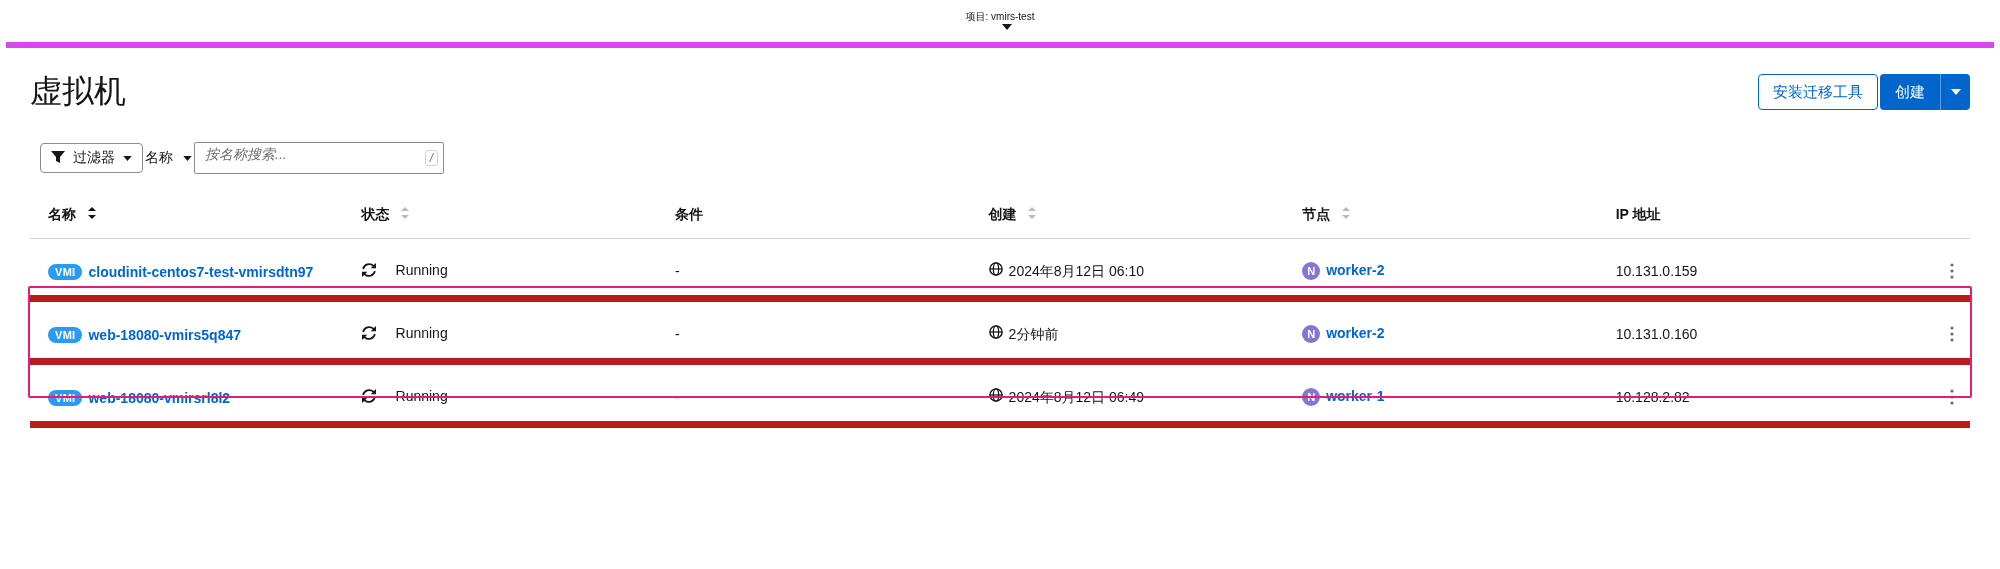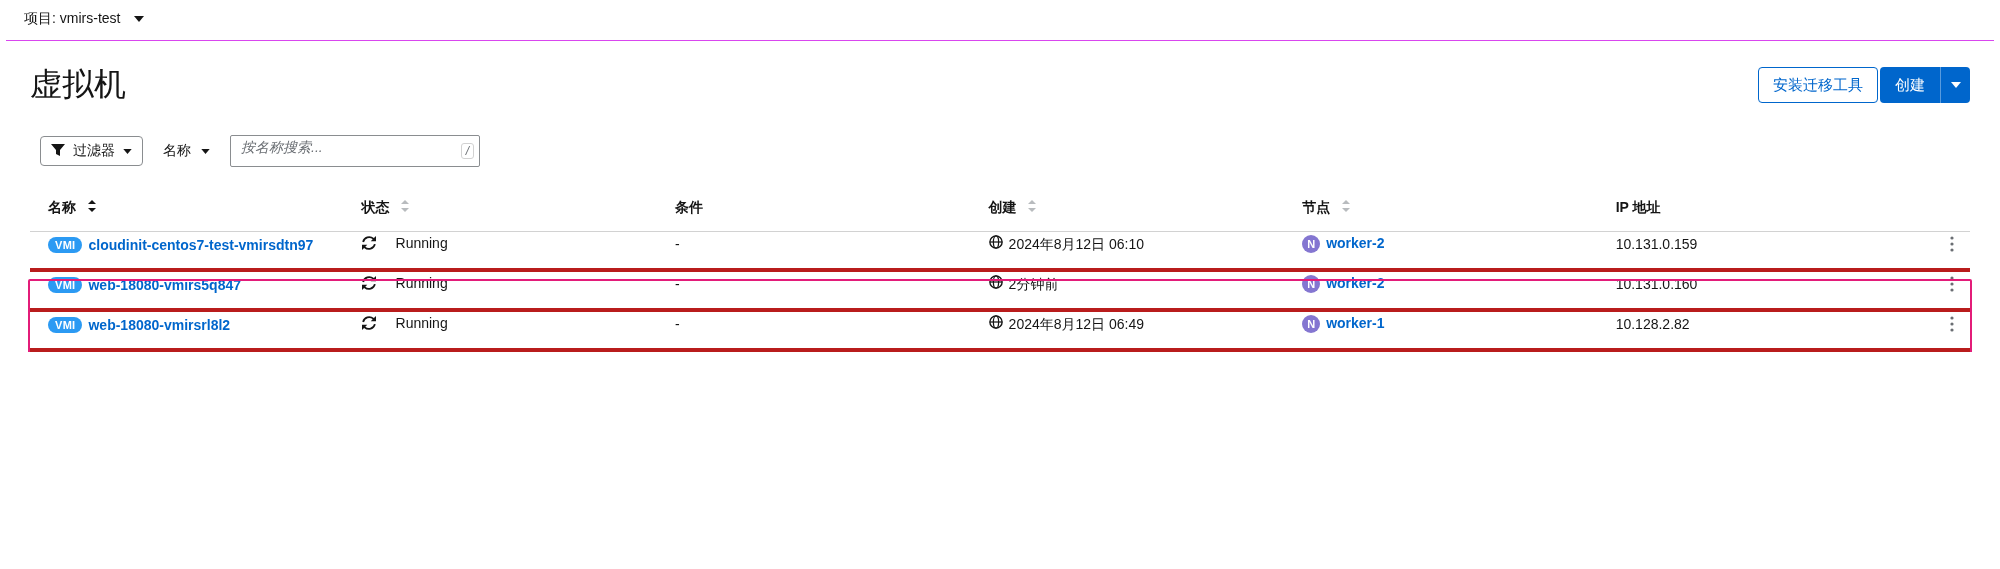--- a/index.html
+++ b/index.html
@@ -9,22 +9,23 @@
       color: #151515;
       background: #fff;
     }
     .page { padding: 0 6px; }
 
     
     .project-bar {
       display: flex;
       align-items: center;
       padding: 10px 18px 12px 18px;
-      border-bottom: 1px solid #d946ef;
-      font-size: 14px;
+      border-bottom: 6px solid #d946ef;
+      font-size: 10px;
+      flex-direction: column;
     }
     .project-bar .caret { margin-left: 14px; color: #151515; }
 
     
     .page-header {
       display: flex;
       align-items: center;
       justify-content: space-between;
       padding: 22px 24px 10px 24px;
     }
@@ -68,21 +69,21 @@
       align-items: center;
       justify-content: center;
       border-radius: 0 4px 4px 0;
       cursor: pointer;
     }
 
     
     .toolbar {
       display: flex;
       align-items: center;
-      gap: 18px;
+      gap: 0;
       padding: 18px 24px 12px 34px;
     }
     .filter-chip {
       display: inline-flex;
       align-items: center;
       gap: 8px;
       border: 1px solid #8a8d90;
       border-radius: 4px;
       padding: 5px 10px;
       font-size: 14px;
@@ -146,22 +147,22 @@
       border-bottom: 1px solid #d2d2d2;
       white-space: nowrap;
     }
     thead th .sort-ind {
       margin-left: 8px;
       color: #b8bbbe;
       font-size: 13px;
     }
     thead th .sort-active { color: #151515; }
     tbody td {
-      padding: 0 14px 12px 18px;
-      border-bottom: 4px solid #b91c1c;
+      padding: 20px 14px 12px 18px;
+      border-bottom: 7px solid #b91c1c;
       font-size: 14px;
       vertical-align: middle;
       white-space: nowrap;
     }
     tbody tr { background: #fff; }
 
     .badge-vmi {
       display: inline-flex;
       align-items: center;
       justify-content: center;

